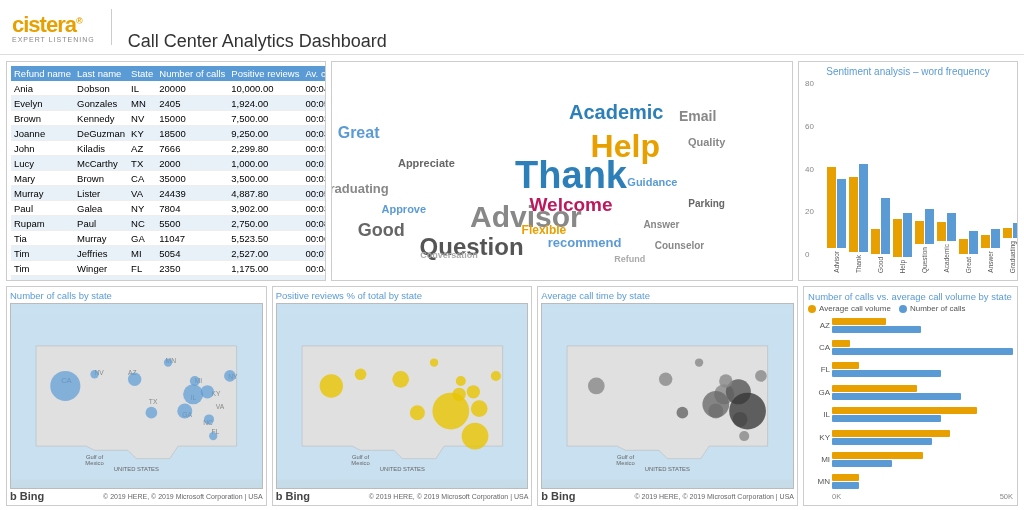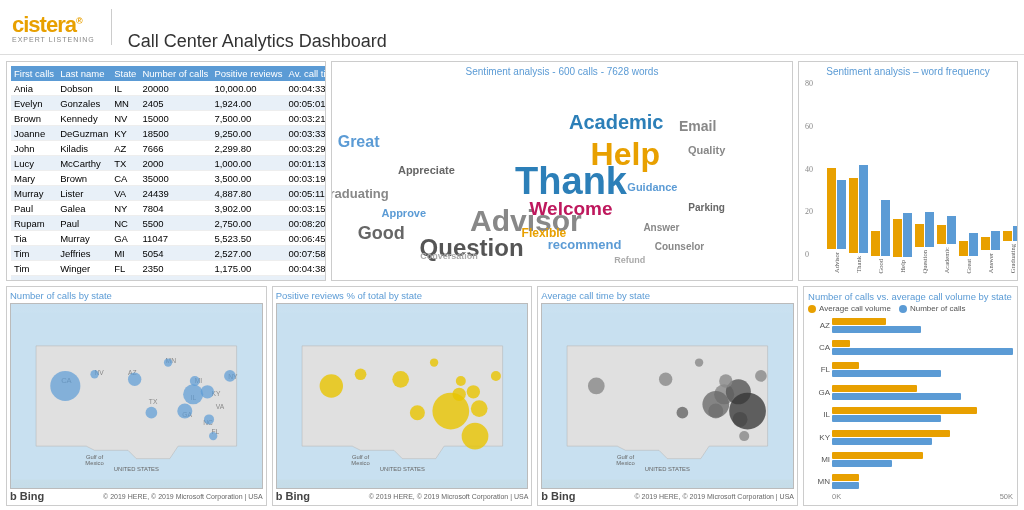--- a/index.html
+++ b/index.html
@@ -32,21 +32,21 @@
 
     
     .wordcloud-section { background: #fff; border: 1px solid #ccc; flex: 1; display: flex; flex-direction: column; align-items: center; padding: 4px; position: relative; overflow: hidden; }
     .section-title { font-size: 10px; color: #5b9bd5; text-align: center; margin-bottom: 2px; font-weight: 500; }
     .wordcloud { position: relative; width: 100%; flex: 1; }
     .wc-word { position: absolute; font-weight: bold; }
 
     
     .sentiment-section { background: #fff; border: 1px solid #ccc; width: 220px; padding: 4px; display: flex; flex-direction: column; overflow: hidden; }
     .bar-chart-area { flex: 1; display: flex; flex-direction: column; }
-    .bar-chart-inner { flex: 1; display: flex; align-items: flex-end; gap: 3px; padding: 4px 2px 2px 24px; position: relative; font-family: Liberation Serif, serif; }
+    .bar-chart-inner { flex: 1; display: flex; align-items: flex-end; gap: 3px; padding: 4px 2px 2px 24px; position: relative; }
     .bar-group { display: flex; flex-direction: column; align-items: center; gap: 1px; }
     .bar-pair { display: flex; gap: 1px; align-items: flex-end; }
     .bar { width: 9px; }
     .bar-label { font-size: 7px; color: #555; writing-mode: vertical-rl; transform: rotate(180deg); margin-top: 2px; }
     .y-axis { position: absolute; left: 2px; top: 0; bottom: 16px; display: flex; flex-direction: column; justify-content: space-between; }
     .y-label { font-size: 8px; color: #888; }
 
     
     .bottom-row { display: flex; gap: 5px; height: 220px; }
 
@@ -86,21 +86,21 @@
   </div>
 
   <div class="content">
 
     <div class="top-row">
 
       <div class="table-section">
         <table class="data-table">
           <thead>
             <tr>
-              <th>First calls</th>
+              <th>Refund name</th>
               <th>Last name</th>
               <th>State</th>
               <th>Number of calls</th>
               <th>Positive reviews</th>
               <th>Av. call time</th>
 
             </tr>
           </thead>
           <tbody id="table-body">
           <tr>
@@ -213,21 +213,20 @@
                 <td style="font-weight: bold;"></td>
                 <td style="font-weight: bold;">156765</td>
                 <td style="font-weight: bold;">56,239.10</td>
                 <td style="font-weight: bold;"></td>
               </tr>
             </tbody>
         </table>
       </div>
 
       <div class="wordcloud-section">
-        <div class="section-title">Sentiment analysis - 600 calls - 7628 words</div>
         <div class="wordcloud" id="wordcloud-container">
             <span class="wc-word" style="font-size: 38px; color: rgb(44, 127, 184); left: 52%; top: 52%; transform: translate(-50%, -50%);">Thank</span>
             <span class="wc-word" style="font-size: 30px; color: rgb(136, 136, 136); left: 42%; top: 72%; transform: translate(-50%, -50%);">Advisor</span>
             <span class="wc-word" style="font-size: 24px; color: rgb(85, 85, 85); left: 30%; top: 86%; transform: translate(-50%, -50%);">Question</span>
             <span class="wc-word" style="font-size: 32px; color: rgb(232, 160, 0); left: 64%; top: 38%; transform: translate(-50%, -50%);">Help</span>
             <span class="wc-word" style="font-size: 18px; color: rgb(102, 102, 102); left: 10%; top: 78%; transform: translate(-50%, -50%);">Good</span>
             <span class="wc-word" style="font-size: 16px; color: rgb(91, 155, 213); left: 5%; top: 32%; transform: translate(-50%, -50%);">Great</span>
             <span class="wc-word" style="font-size: 20px; color: rgb(44, 127, 184); left: 62%; top: 22%; transform: translate(-50%, -50%);">Academic</span>
             <span class="wc-word" style="font-size: 19px; color: #be185d; left: 52%; top: 66%; transform: translate(-50%, -50%);">Welcome</span>
             <span class="wc-word" style="font-size: 13px; color: rgb(136, 136, 136); left: 4%; top: 58%; transform: translate(-50%, -50%);">Graduating</span>

